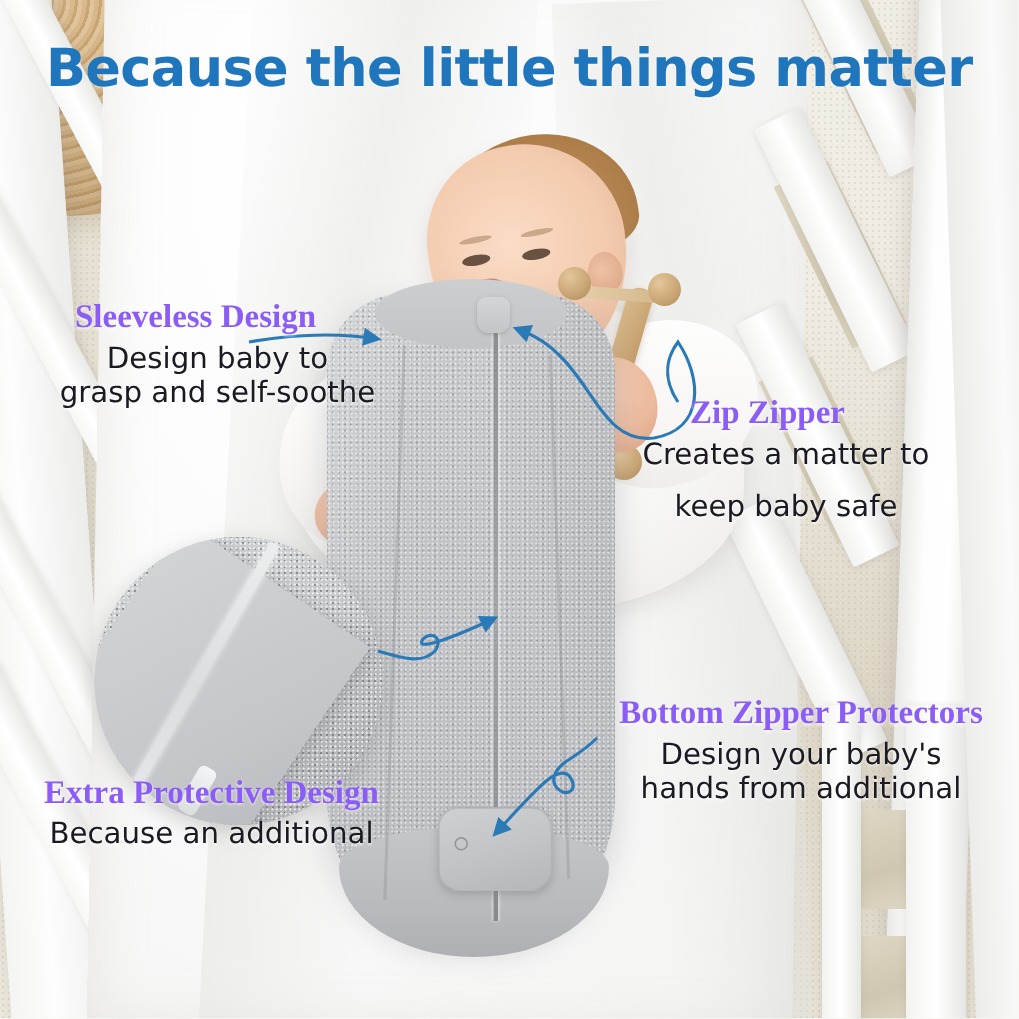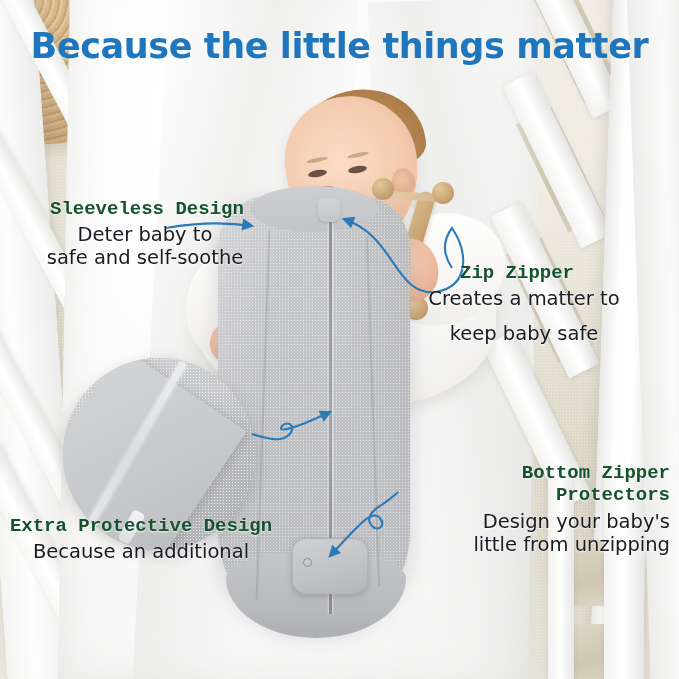--- a/index.html
+++ b/index.html
@@ -357,43 +357,43 @@
     font-family: "DejaVu Sans", sans-serif;
     font-size: 35px;
     font-weight: bold;
     letter-spacing: -0.4px;
     color: #1f76bc;
     text-shadow: 0 1px 2px rgba(255,255,255,.65);
   }
 
   .callout { position: absolute; }
   .callout .head-txt {
-    font-family: Liberation Mono, monospace;
-    font-size: 19px;
+    font-family: Liberation Serif, serif;
+    font-size: 22px;
     font-weight: bold;
-    color: #14532d;
+    color: #8b5cf6;
     line-height: 1.18;
     text-shadow: 0 1px 2px rgba(255,255,255,.8);
   }
   .callout .body-txt {
     font-family: "DejaVu Sans", sans-serif;
     font-size: 19.5px;
     color: #1a1a22;
     line-height: 1.18;
     margin-top: 3px;
     text-shadow: 0 1px 2px rgba(255,255,255,.85);
   }
 
   .c-sleeveless { left: 22px; top: 198px; width: 246px; text-align: center; }
   .c-sleeveless .head-txt { text-align: left; padding-left: 28px; }
 
   .c-zip { left: 408px; top: 262px; width: 232px; text-align: center; }
   .c-zip .head-txt { text-align: left; padding-left: 52px; }
 
-  .c-bottom { left: 398px; top: 462px; width: 272px; text-align: right; }
+  .c-bottom { left: 398px; top: 462px; width: 272px; text-align: center; }
 
   .c-extra { left: 8px; top: 515px; width: 266px; text-align: center; }
 
   .arrows { position: absolute; left: 0; top: 0; width: 679px; height: 679px; }
 </style>
 </head>
 <body>
 
 <div id="infographic">
 
@@ -486,34 +486,34 @@
     <path d="M 398 492 C 392 498, 386 502, 380 506
              C 370 512, 366 520, 372 526
              C 378 532, 386 526, 380 518
              C 372 508, 356 528, 330 556" fill="none" stroke="#2a7ab8" stroke-width="2.1" marker-end="url(#ah)"></path>
   </svg>
 
   <div class="title">Because the little things matter</div>
 
   <div class="callout c-sleeveless">
     <div class="head-txt">Sleeveless Design</div>
-    <div class="body-txt">Deter baby to</div>
-    <div class="body-txt" style="margin-top:0">safe and self-soothe</div>
+    <div class="body-txt">Design baby to</div>
+    <div class="body-txt" style="margin-top:0">grasp and self-soothe</div>
   </div>
 
   <div class="callout c-zip">
     <div class="head-txt">Zip Zipper</div>
     <div class="body-txt">Creates a matter to</div>
     <div class="body-txt" style="margin-top:12px">keep baby safe</div>
   </div>
 
   <div class="callout c-bottom">
     <div class="head-txt">Bottom Zipper Protectors</div>
     <div class="body-txt">Design your baby's</div>
-    <div class="body-txt" style="margin-top:0">little from unzipping</div>
+    <div class="body-txt" style="margin-top:0">hands from additional</div>
   </div>
 
   <div class="callout c-extra">
     <div class="head-txt" style="text-align:center">Extra Protective Design</div>
     <div class="body-txt">Because an additional</div>
   </div>
 
 </div>
 
 </body></html>

